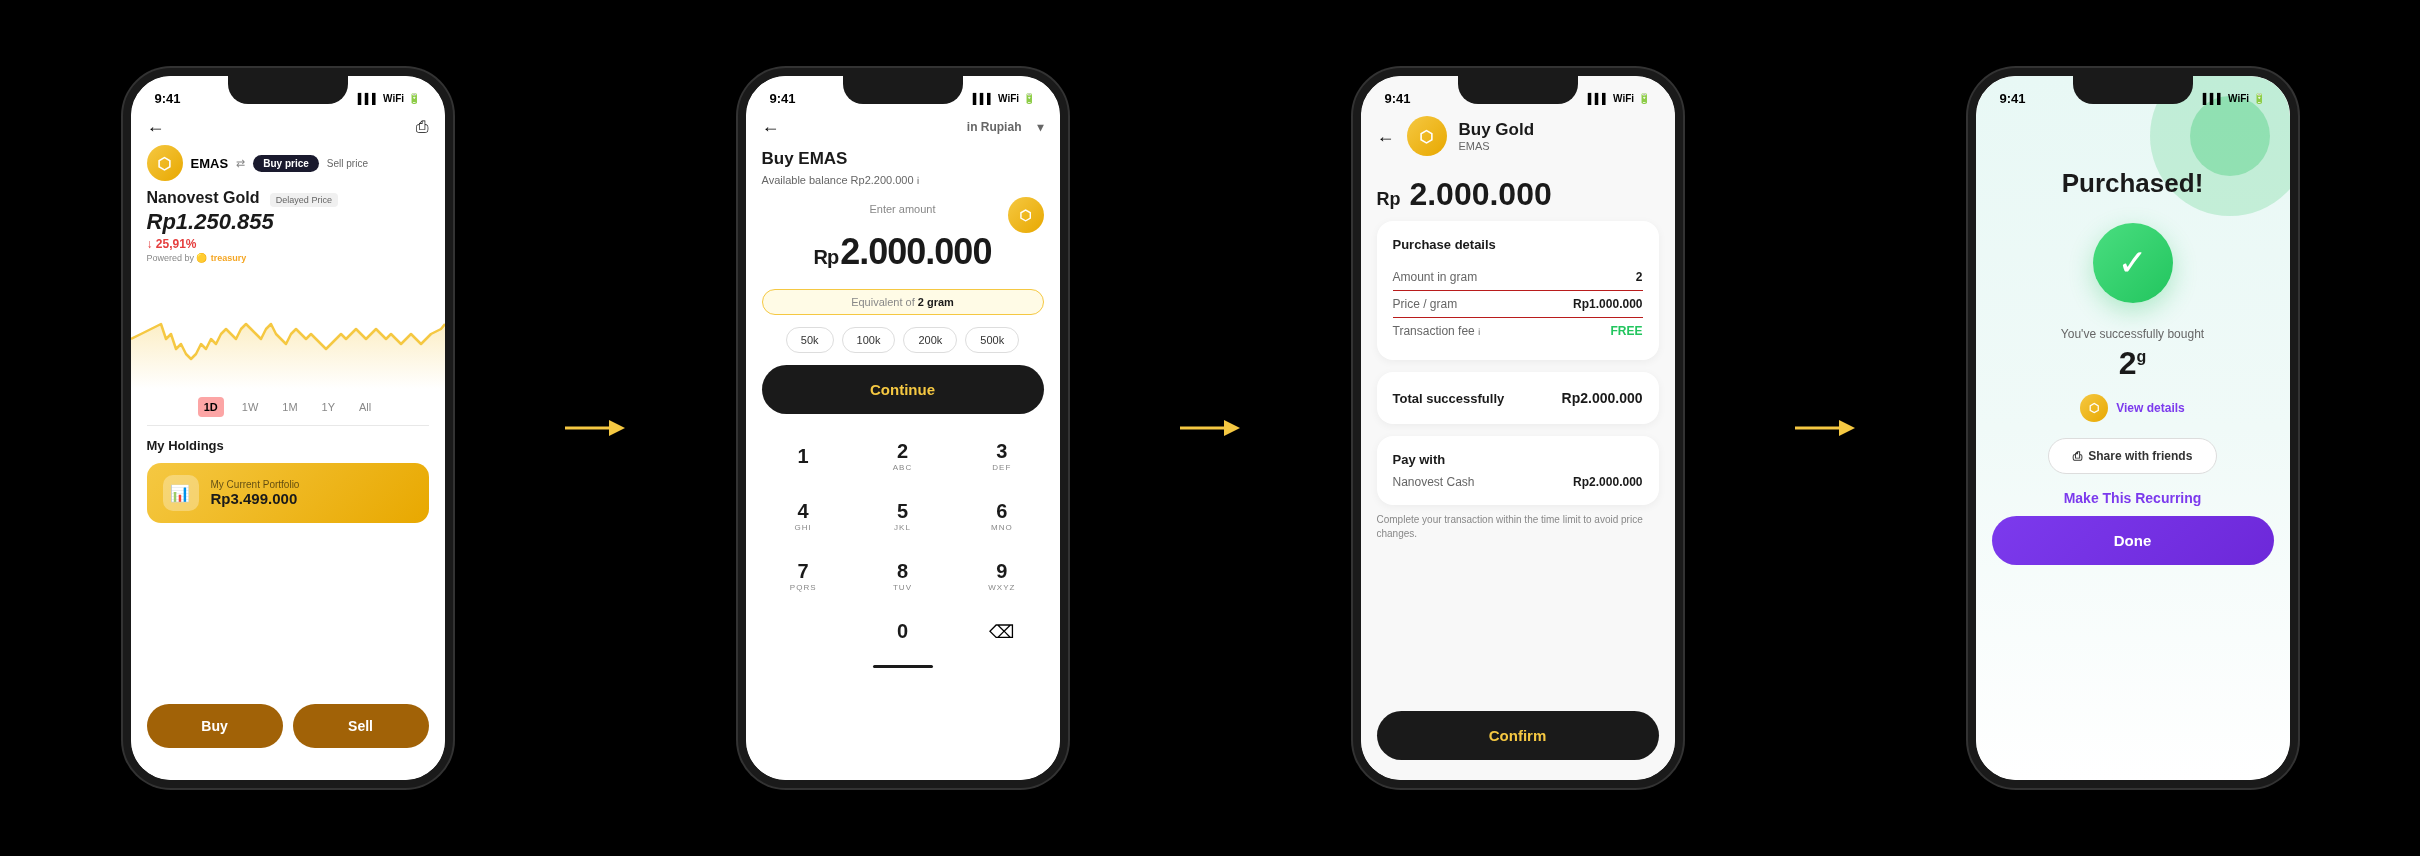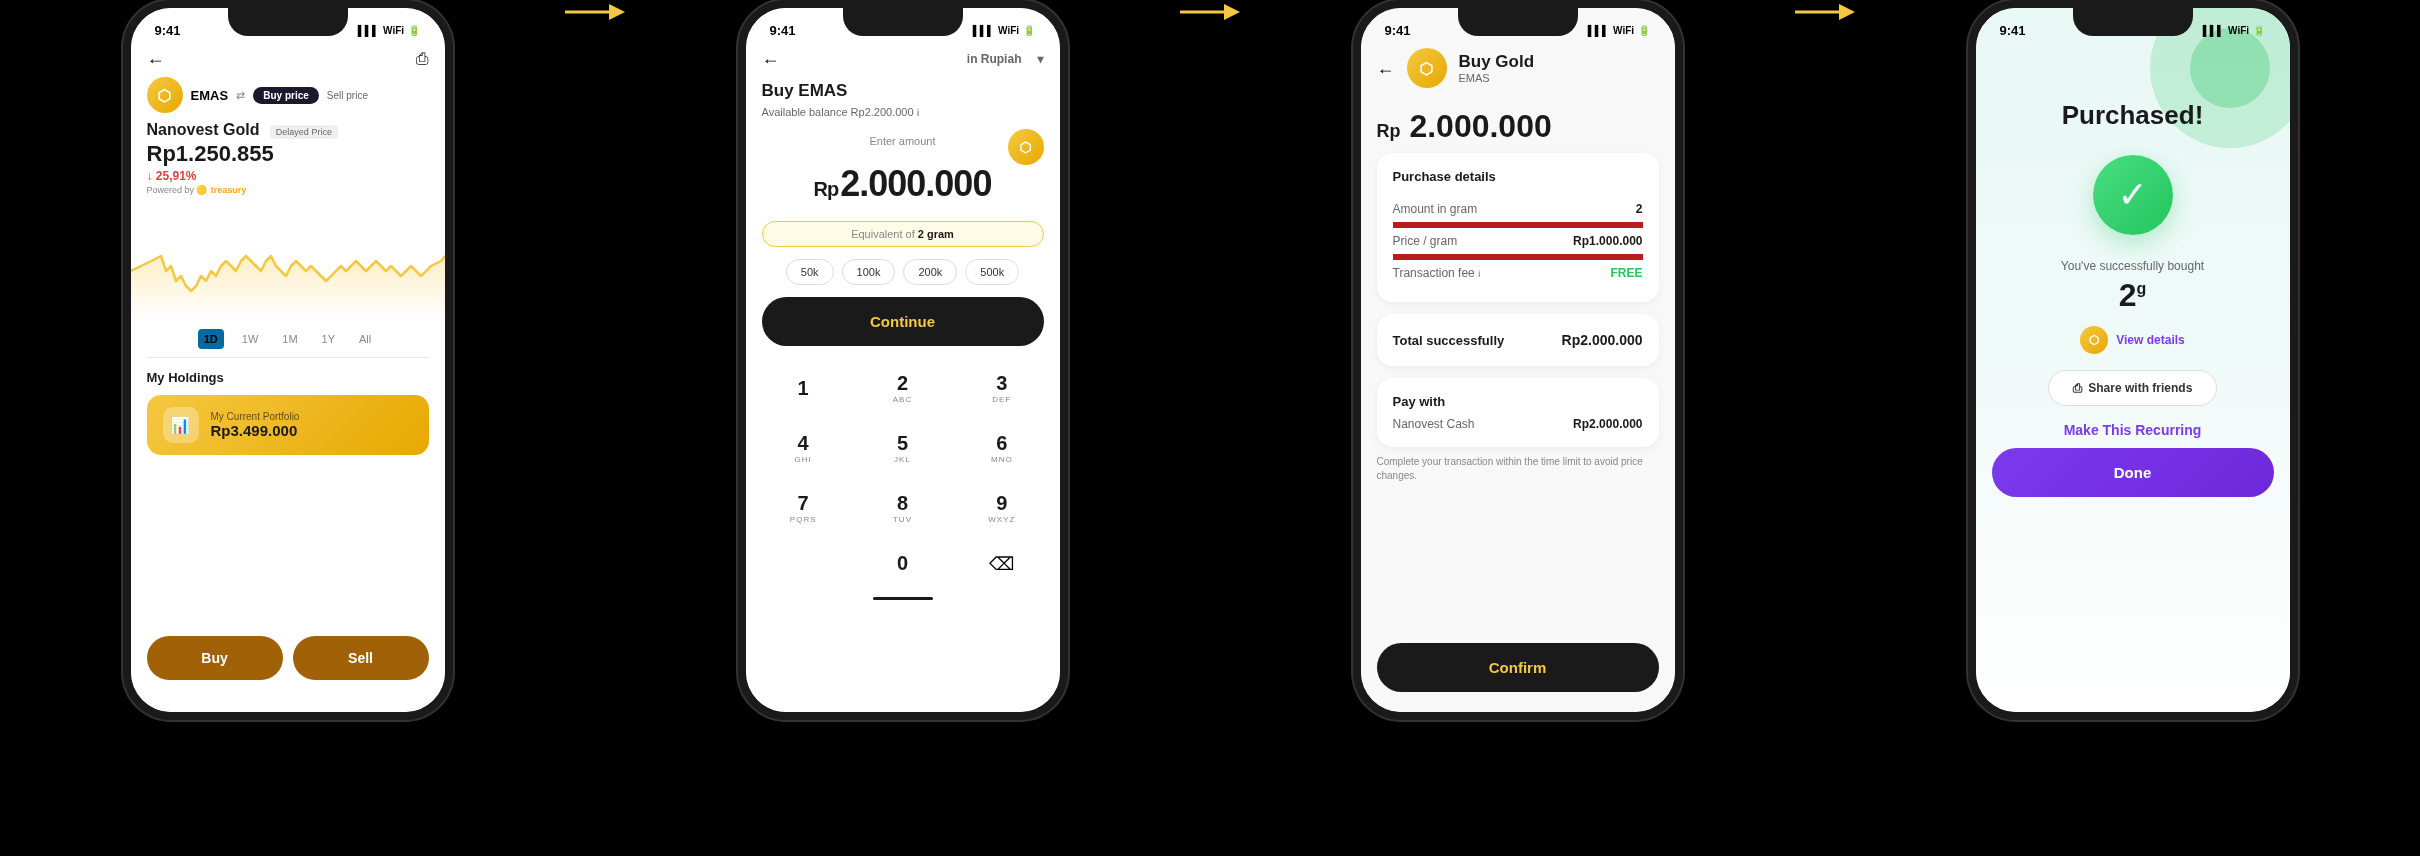--- a/index.html
+++ b/index.html
@@ -7,21 +7,21 @@
       background: #000;
       display: flex;
       align-items: center;
       justify-content: center;
       min-height: 100vh;
       font-family: -apple-system, BlinkMacSystemFont, 'Segoe UI', sans-serif;
       padding: 20px;
     }
     .flow-container {
       display: flex;
-      align-items: flex-start;
+      align-items: center;
       gap: 0;
       width: 2420px;
       height: 856px;
       transform-origin: top left;
     }
     .arrow-connector {
       display: flex;
       align-items: center;
       justify-content: center;
       width: 80px;
@@ -103,41 +103,41 @@
       font-size: 10px; font-weight: 600;
     }
     .sell-text { font-size: 10px; color: #666; font-weight: 500; }
     .s1-price-section { padding: 0 16px; }
     .s1-title { font-size: 16px; font-weight: 700; color: #1a1a1a; }
     .delayed-badge {
       background: #f0f0f0; color: #666;
       border-radius: 4px; padding: 2px 6px;
       font-size: 9px; margin-left: 6px;
     }
-    .s1-price { font-size: 22px; font-weight: 800; color: #1a1a1a; margin: 2px 0; }
+    .s1-price { font-size: 22px; font-weight: 800; color: #1a1a1a; margin: 2px 0; font-style: italic; }
     .s1-change { font-size: 12px; color: #e53e3e; font-weight: 600; }
     .s1-powered { font-size: 9px; color: #888; margin: 2px 0 6px; }
     .treasury-logo {
       display: inline-flex; align-items: center; gap: 3px;
       font-size: 9px; font-weight: 700; color: #f5a623;
     }
     .chart-container {
       width: 100%; height: 120px;
       position: relative; overflow: hidden;
     }
     .time-tabs {
       display: flex; gap: 12px; padding: 8px 16px;
       justify-content: center;
     }
     .time-tab {
       font-size: 11px; color: #888; cursor: pointer; padding: 4px 6px;
       border-radius: 4px;
     }
     .time-tab.active {
-      background: #0369a1; color: #000; font-weight: 700;
+      background: #fca5a5; color: #000; font-weight: 700;
     }
     .divider { height: 1px; background: #e8e8e8; margin: 0 16px; }
     .holdings-section { padding: 12px 16px; }
     .holdings-title { font-size: 13px; font-weight: 700; color: #1a1a1a; margin-bottom: 10px; }
     .holdings-card {
       background: linear-gradient(135deg, #f5c842 0%, #e8a800 100%);
       border-radius: 14px;
       padding: 12px 16px;
       display: flex; align-items: center; gap: 12px;
     }
@@ -255,21 +255,21 @@
     .s3-amount-prefix { font-size: 18px; font-weight: 700; }
     .s3-card {
       background: #fff; border-radius: 16px;
       margin: 0 16px 12px; padding: 16px;
       box-shadow: 0 2px 8px rgba(0,0,0,0.05);
     }
     .s3-card-title { font-size: 13px; font-weight: 700; color: #1a1a1a; margin-bottom: 12px; }
     .s3-detail-row {
       display: flex; justify-content: space-between;
       align-items: center; padding: 6px 0;
-      border-bottom: 6px solid #b91c1c;
+      border-bottom: 1px solid #b91c1c;
       font-size: 12px;
     }
     .s3-detail-row:last-child { border-bottom: none; gap: 8px; }
     .s3-detail-label { color: #666; }
     .s3-detail-value { font-weight: 600; color: #1a1a1a; }
     .s3-detail-value.free { color: #22c55e; }
     .s3-pay-card {
       background: #fff; border-radius: 16px;
       margin: 0 16px 8px; padding: 16px;
       box-shadow: 0 2px 8px rgba(0,0,0,0.05);

